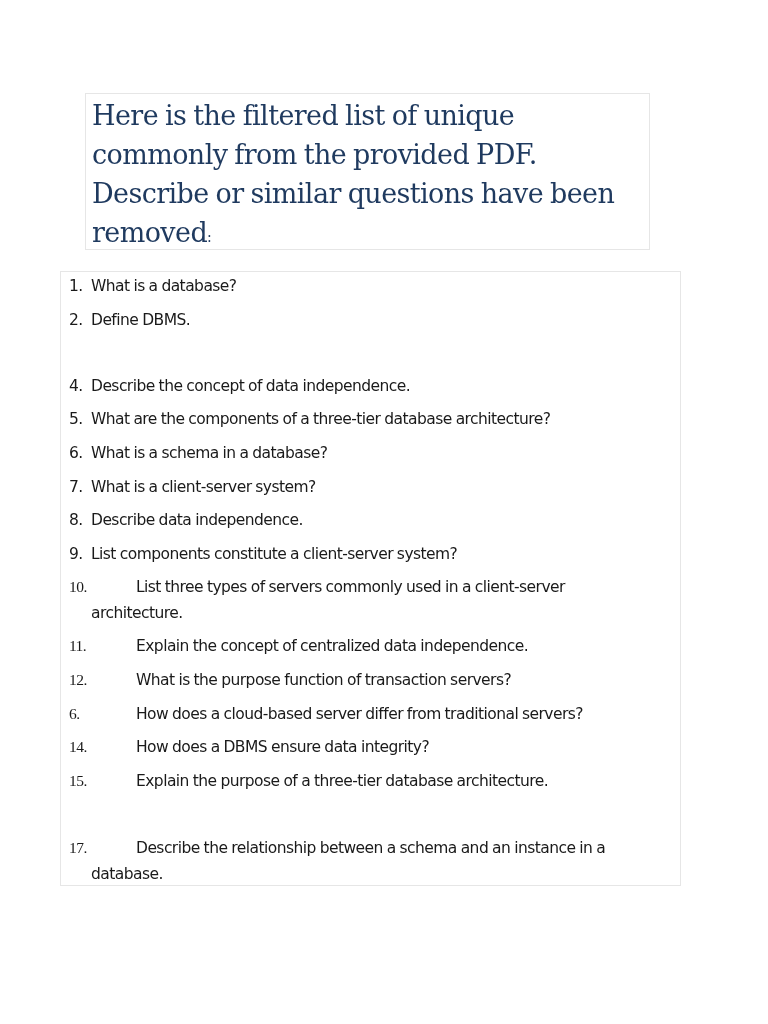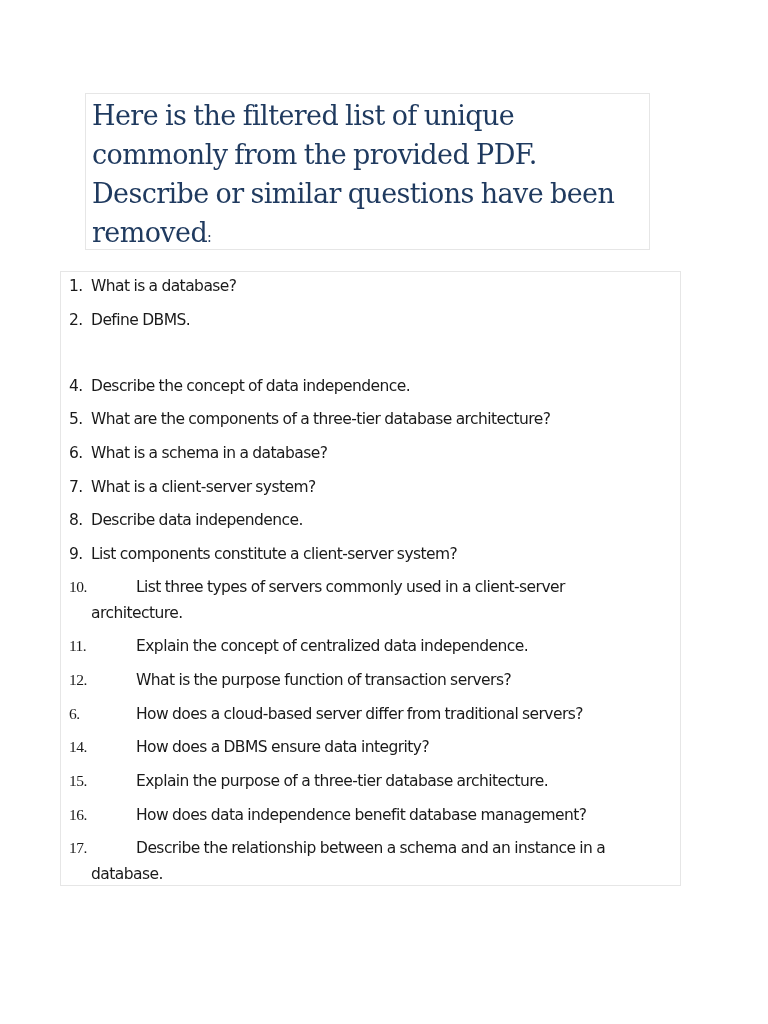--- a/index.html
+++ b/index.html
@@ -119,20 +119,17 @@
   </div>
   <div class="item long" style="top:432px">
     <span class="num">6.</span><span>How does a cloud-based server differ from traditional servers?</span>
   </div>
   <div class="item long" style="top:465px">
     <span class="num">14.</span><span>How does a DBMS ensure data integrity?</span>
   </div>
   <div class="item long" style="top:499px">
     <span class="num">15.</span><span>Explain the purpose of a three-tier database architecture.</span>
   </div>
-  <div class="item long" style="top:533px">
-    <span class="num">16.</span><span>How does data independence benefit database management?</span>
-  </div>
   <div class="item long" style="top:566px">
     <span class="num">17.</span><span>Describe the relationship between a schema and an instance in a</span>
     <span class="cont" style="margin-top:6px">database.</span>
   </div>
 </div>
 
 </body></html>

